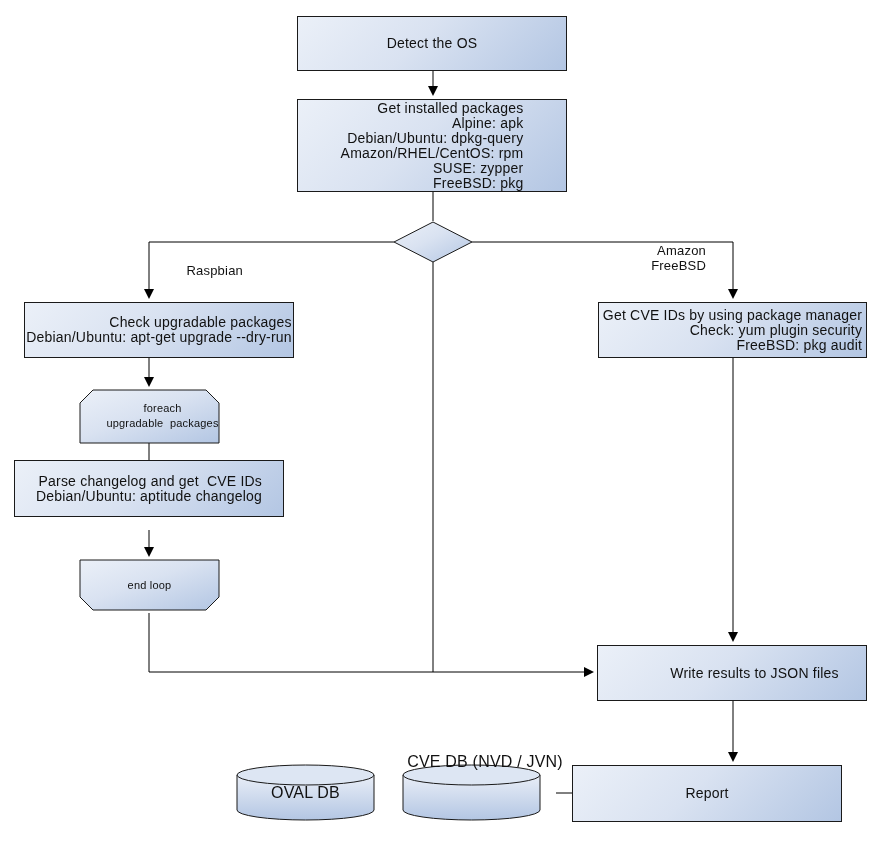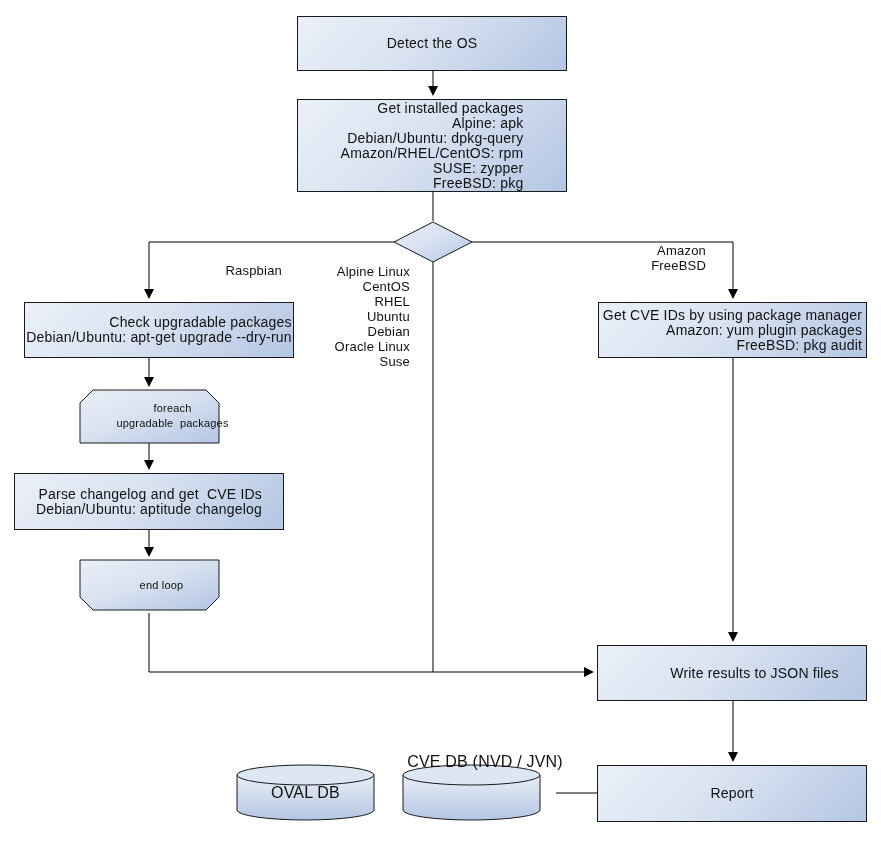--- a/index.html
+++ b/index.html
@@ -109,51 +109,44 @@
 Amazon/RHEL/CentOS: rpm
 SUSE: zypper
 FreeBSD: pkg</div>
   </div>
 
   <div class="node" style="left:24px;top:302px;width:270px;height:56px;">
     <div class="node-text right">Check upgradable packages
 Debian/Ubuntu: apt-get upgrade --dry-run</div>
   </div>
 
-  <div class="node" style="left:14px;top:473px;width:270px;height:57px;">
+  <div class="node" style="left:14px;top:460px;width:270px;height:57px;">
     <div class="node-text right">Parse changelog and get  CVE IDs
 Debian/Ubuntu: aptitude changelog</div>
   </div>
 
   <div class="node" style="left:598px;top:302px;width:269px;height:56px;">
     <div class="node-text right">Get CVE IDs by using package manager
-Amazon: yum plugin packages
+Check: yum plugin security
 FreeBSD: pkg audit</div>
   </div>
 
   <div class="node" style="left:597px;top:645px;width:270px;height:56px;padding-left:45px;">
     <div class="node-text">Write results to JSON files</div>
   </div>
 
-  <div class="node" style="left:597px;top:765px;width:270px;height:57px;">
+  <div class="node" style="left:572px;top:765px;width:270px;height:57px;">
     <div class="node-text">Report</div>
   </div>
 
-  <div class="shape-label" style="left:82px;top:390px;width:139px;height:52px;padding-left:21px;">foreach
+  <div class="shape-label" style="left:72px;top:390px;width:139px;height:52px;padding-left:21px;">foreach
 upgradable  packages</div>
-  <div class="shape-label" style="left:92px;top:560px;width:139px;height:50px;">end loop</div>
+  <div class="shape-label" style="left:80px;top:560px;width:139px;height:50px;">end loop</div>
 
-  <div class="edge-label" style="left:150px;top:263px;width:93px;margin-left:39px;">Raspbian</div>
-  <div class="edge-label" style="left:300px;top:264px;width:110px;">Alpine Linux
-CentOS
-RHEL
-Ubuntu
-Debian
-Oracle Linux
-Suse</div>
+  <div class="edge-label" style="left:150px;top:263px;width:93px;">Raspbian</div>
   <div class="edge-label" style="left:620px;top:243px;width:86px;">Amazon
 FreeBSD</div>
 
   <div class="db-group" style="z-index:-1;">
     <div class="db-header">Vulnerability Database</div>
   </div>
 
   <div class="cyl-label" style="left:237px;top:786px;width:137px;height:14px;">OVAL DB</div>
   <div class="cyl-label" style="left:403px;top:755px;width:164px;height:14px;">CVE DB (NVD / JVN)</div>
 

